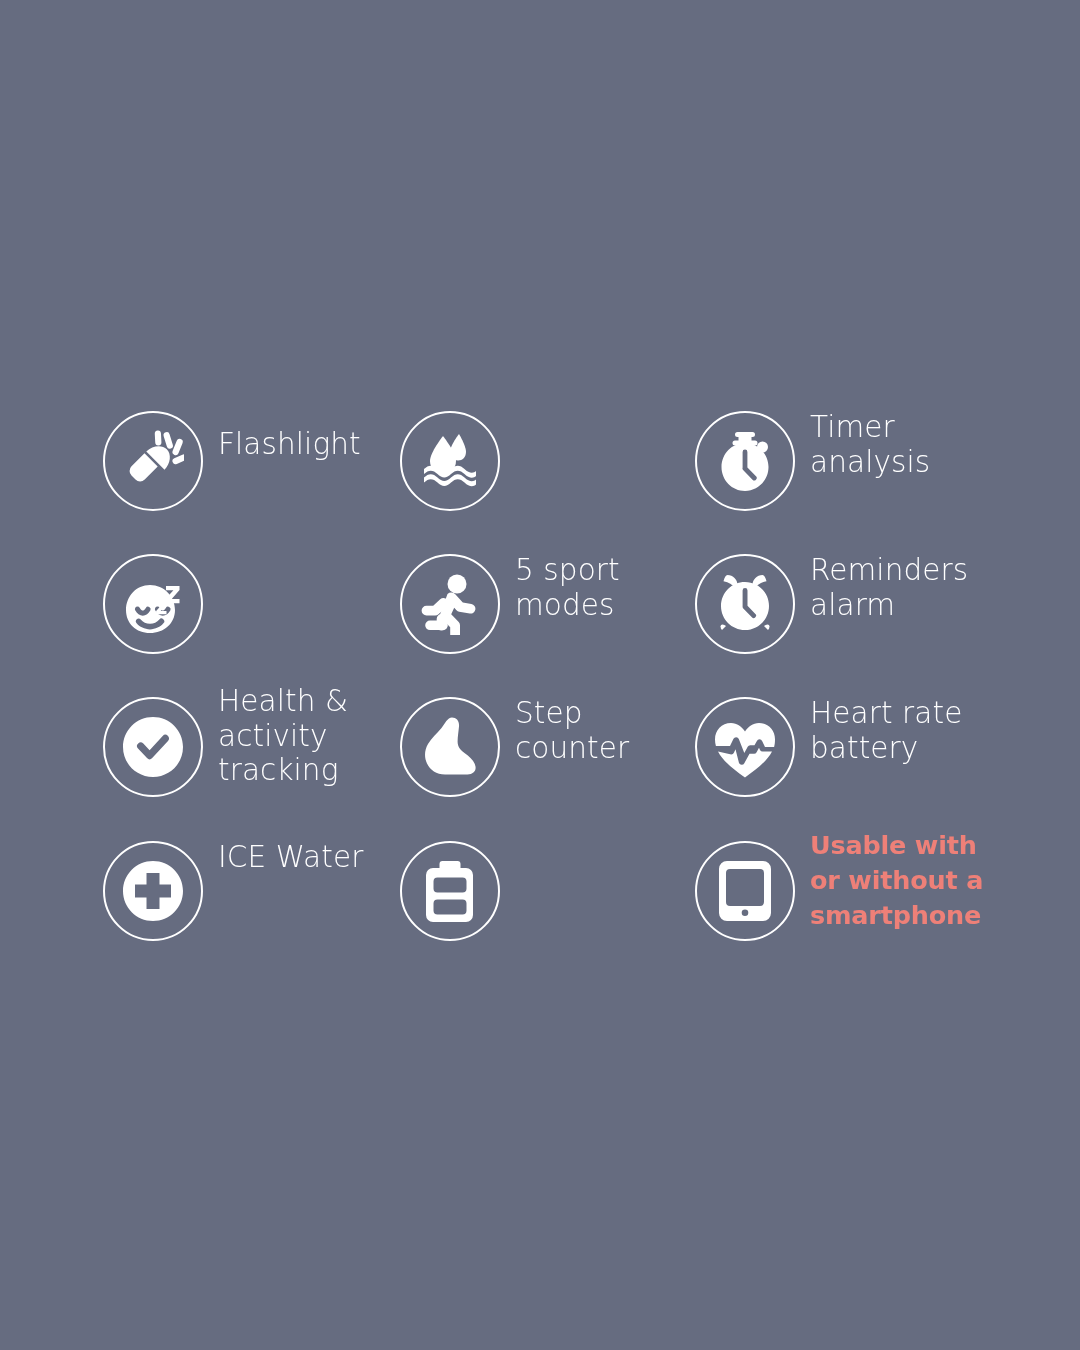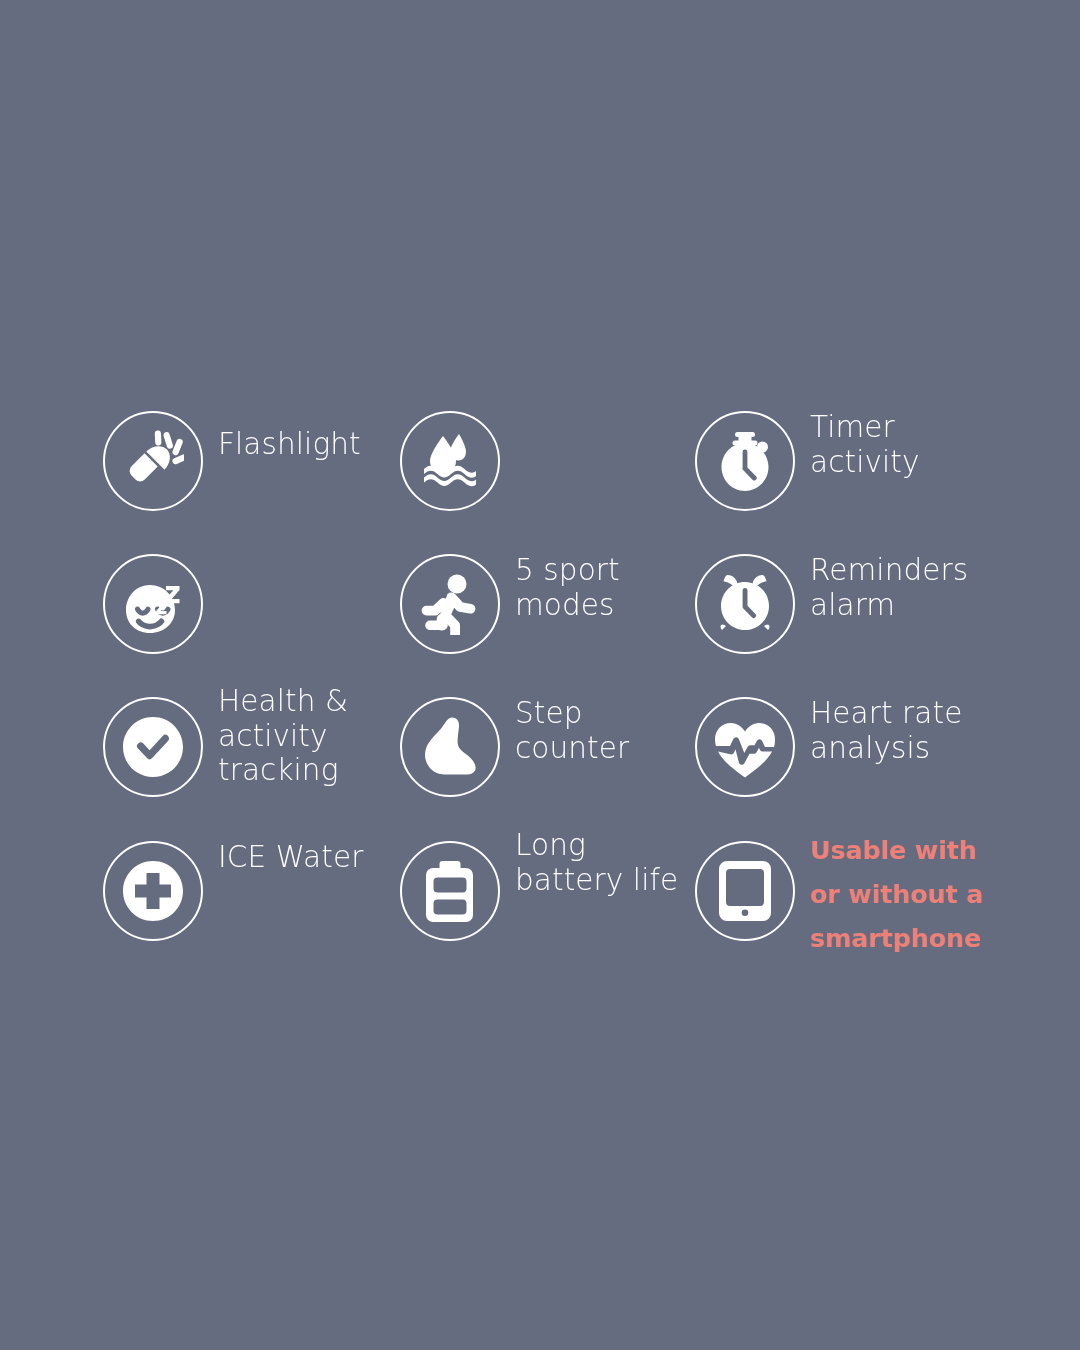--- a/index.html
+++ b/index.html
@@ -58,21 +58,21 @@
     padding-top: 29px;
     max-width: 175px;
     font-family: "DejaVu Sans", sans-serif;
   }
   .feature-item.two-line .feature-label { padding-top: 12px; }
   .feature-item.three-line .feature-label { padding-top: 0px; }
   .feature-label.highlight {
     font-weight: bold;
     letter-spacing: -0.2px;
     font-size: 25.5px;
-    line-height: 44px;
+    line-height: 35px;
     padding-top: 2px;
     max-width: 200px;
   }
 </style>
 </head>
 <body style="background: rgb(102, 108, 128);">
 
 <div id="canvas" style="background: rgb(102, 108, 128);">
 
   <div id="feature-grid">
@@ -109,21 +109,21 @@
     <div class="feature-item two-line">
       <div class="icon-circle">
         <svg width="62" height="62" viewBox="0 0 62 62">
           <g fill="#ffffff">
             <path d="M23.5 2 h15 a2.5 2.5 0 0 1 0 5 h-1 v3.5 h3.5 a2.5 2.5 0 0 1 0 5 h-20 a2.5 2.5 0 0 1 0 -5 h3.5 v-3.5 h-1 a2.5 2.5 0 0 1 0 -5 Z"></path>
             <circle cx="48.5" cy="17" r="5.5"></circle>
             <path d="M31 13 C44 13 54.5 23.8 54.5 37 C54.5 50.2 44 61 31 61 C18 61 7.5 50.2 7.5 37 C7.5 23.8 18 13 31 13 Z M28.6 22 v15.8 l-0.1 0.2 a2.4 2.4 0 0 0 0.6 2.1 l9.4 9.6 a2.4 2.4 0 0 0 3.5 -3.4 l-8.6 -8.8 V22 a2.4 2.4 0 0 0 -4.8 0 Z" fill-rule="evenodd"></path>
           </g>
         </svg>
       </div>
-      <div class="feature-label">Timer activity</div>
+      <div class="feature-label">Timer analysis</div>
     </div>
 
     <div class="feature-item two-line">
       <div class="icon-circle">
         <svg width="62" height="62" viewBox="0 0 62 62">
           <g fill="#ffffff">
             <path d="M28 12 C42 12 53 23.5 53 37 C53 50.5 42 60 28 60 C14 60 4 50.5 4 37 C4 23.5 14 12 28 12 Z
                      M15.5 33.5 a2.6 2.6 0 0 0 -2.3 3.8 c1.8 3.4 4.6 5.4 7.6 5.4 c3 0 5.8 -2 7.6 -5.4 a2.6 2.6 0 0 0 -4.6 -2.4 c-1.1 2.1 -2.3 2.6 -3 2.6 c-0.7 0 -1.9 -0.5 -3 -2.6 a2.6 2.6 0 0 0 -2.3 -1.4 Z
                      M35.5 33.5 a2.6 2.6 0 0 0 -2.3 3.8 c1.8 3.4 4.6 5.4 7.6 5.4 c3 0 5.8 -2 7.6 -5.4 a2.6 2.6 0 0 0 -4.6 -2.4 c-1.1 2.1 -2.3 2.6 -3 2.6 c-0.7 0 -1.9 -0.5 -3 -2.6 a2.6 2.6 0 0 0 -2.3 -1.4 Z
                      M16.5 45.5 a2.8 2.8 0 0 0 -2.1 4.6 c3.2 3.9 8.2 6.3 13.6 6.3 c5.4 0 10.4 -2.4 13.6 -6.3 a2.8 2.8 0 0 0 -4.3 -3.6 c-2.2 2.7 -5.6 4.3 -9.3 4.3 c-3.7 0 -7.1 -1.6 -9.3 -4.3 a2.8 2.8 0 0 0 -2.2 -1 Z" fill-rule="evenodd"></path>
@@ -184,42 +184,41 @@
       <div class="feature-label">Step counter</div>
     </div>
 
     <div class="feature-item two-line">
       <div class="icon-circle">
         <svg width="62" height="62" viewBox="0 0 62 62">
           <path fill="#ffffff" fill-rule="evenodd" d="M17 7 C7.6 7 1 14.3 1 23.3 C1 25.7 1.3 27.9 1.9 30 H16 L19.5 22.8 a2.9 2.9 0 0 1 5.3 0.2 L30.3 37 l3.4 -6.2 a2.9 2.9 0 0 1 2.6 -1.5 h4.2 l2.4 -4.4 a2.9 2.9 0 0 1 5.2 0.1 l2.9 5.9 H60.1 C60.7 28.9 61 26.2 61 23.3 C61 14.3 54.4 7 45 7 C38.9 7 34 10.8 31 15.5 C28 10.8 23.1 7 17 7 Z
                    M4 35.5 C8.5 44.5 19 53 31 61.5 C43 53 53.5 44.5 58 35.5 H48.6 a2.9 2.9 0 0 1 -2.6 -1.6 l-1 -2.1 l-2.4 4.4 a2.9 2.9 0 0 1 -2.6 1.5 h-4.5 l-5.2 9.5 a2.9 2.9 0 0 1 -5.3 -0.2 L21.5 33.3 L19.9 36.7 a2.9 2.9 0 0 1 -2.6 1.7 Z"></path>
         </svg>
       </div>
-      <div class="feature-label">Heart rate analysis</div>
+      <div class="feature-label">Heart rate battery</div>
     </div>
 
     <div class="feature-item two-line">
       <div class="icon-circle">
         <svg width="62" height="62" viewBox="0 0 62 62">
           <path fill="#ffffff" fill-rule="evenodd" d="M31 1 C47.6 1 61 14.4 61 31 C61 47.6 47.6 61 31 61 C14.4 61 1 47.6 1 31 C1 14.4 14.4 1 31 1 Z
                    M24.5 13 v11.5 H13 v13 h11.5 V49 h13 V37.5 H49 v-13 H37.5 V13 Z"></path>
         </svg>
       </div>
       <div class="feature-label">ICE Water</div>
     </div>
 
     <div class="feature-item three-line">
       <div class="icon-circle">
         <svg width="62" height="62" viewBox="0 0 62 62">
           <path fill="#ffffff" fill-rule="evenodd" d="M23.5 1 h15 a3 3 0 0 1 3 3 v4 h5.5 a7 7 0 0 1 7 7 v40 a7 7 0 0 1 -7 7 h-33 a7 7 0 0 1 -7 -7 V15 a7 7 0 0 1 7 -7 H20.5 V4 a3 3 0 0 1 3 -3 Z
                    M18.5 17.5 a4 4 0 0 0 -4 4 v7 a4 4 0 0 0 4 4 h25 a4 4 0 0 0 4 -4 v-7 a4 4 0 0 0 -4 -4 Z
                    M18.5 39.5 a4 4 0 0 0 -4 4 v7 a4 4 0 0 0 4 4 h25 a4 4 0 0 0 4 -4 v-7 a4 4 0 0 0 -4 -4 Z"></path>
         </svg>
       </div>
-      <div class="feature-label">Long battery life</div>
     </div>
 
     <div class="feature-item three-line">
       <div class="icon-circle">
         <svg width="62" height="62" viewBox="0 0 62 62">
           <path fill="#ffffff" fill-rule="evenodd" d="M13 1 h36 a8 8 0 0 1 8 8 v44 a8 8 0 0 1 -8 8 H13 a8 8 0 0 1 -8 -8 V9 a8 8 0 0 1 8 -8 Z
                    M16 9 a4 4 0 0 0 -4 4 v29 a4 4 0 0 0 4 4 h30 a4 4 0 0 0 4 -4 V13 a4 4 0 0 0 -4 -4 Z
                    M31 49.5 a3.3 3.3 0 1 0 0 6.6 a3.3 3.3 0 0 0 0 -6.6 Z"></path>
         </svg>
       </div>

